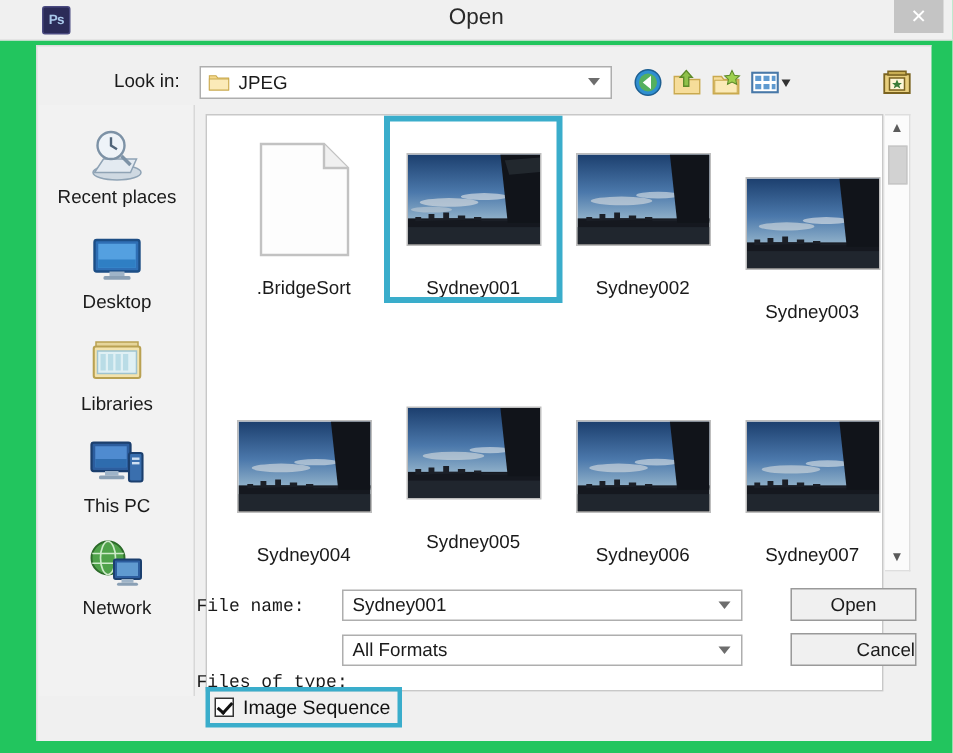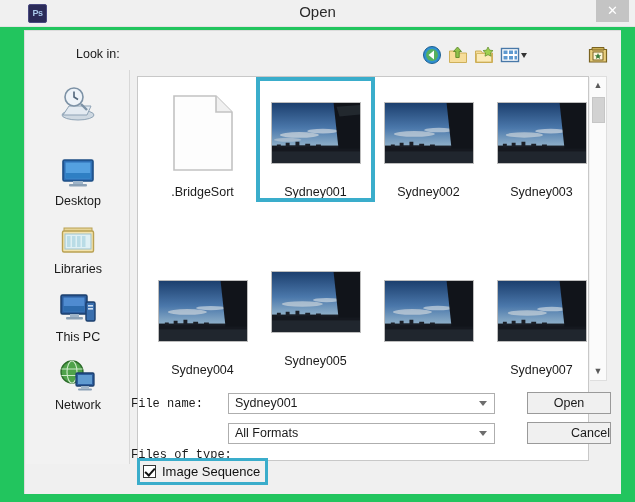--- a/index.html
+++ b/index.html
@@ -323,20 +323,28 @@
   <div id="titlebar">
     <div id="app-icon">Ps</div>
     <div id="title-text">Open</div>
     <div id="close-button">✕</div>
   </div>
 
   <div id="panel"></div>
 
   <div id="lookin-label">Look in:</div>
 
+  <div id="lookin-combo">
+    <svg id="lookin-folder-icon" viewBox="0 0 14 12">
+      <path d="M0.5 1.5 H5 L6.2 3 H13.5 V11 H0.5 Z" fill="#f5d98b" stroke="#c9a94e" stroke-width="0.8"></path>
+      <path d="M0.5 3.6 H13.5 V11 H0.5 Z" fill="#fbeab8" stroke="#c9a94e" stroke-width="0.7"></path>
+    </svg>
+    <div id="lookin-value">JPEG</div>
+    <div class="combo-arrow"></div>
+  </div>
 
   <svg id="tb-back" class="tb-icon" viewBox="0 0 20 20">
     <circle cx="10" cy="10" r="8.5" fill="#2f8fd0" stroke="#1e5f91" stroke-width="1"></circle>
     <circle cx="10" cy="10" r="6" fill="#55b05f"></circle>
     <path d="M12 5.5 L6.5 10 L12 14.5 Z" fill="#ffffff"></path>
   </svg>
 
   <svg id="tb-up" class="tb-icon" viewBox="0 0 20 20">
     <path d="M1.5 6 H7 L8.5 8 H18.5 V17.5 H1.5 Z" fill="#f6dd9a" stroke="#c9a94e" stroke-width="0.9"></path>
     <path d="M9.5 2 L13.5 6.5 H11.2 V12.5 H7.8 V6.5 H5.5 Z" fill="#8fc14a" stroke="#5d8a29" stroke-width="0.9"></path>
@@ -369,20 +377,21 @@
   <div id="shortcutbar">
 
     <div class="shortcut" id="sc-0">
       <svg class="sc-icon" viewBox="0 0 42 38">
         <ellipse cx="21" cy="31" rx="16" ry="5" fill="#cfd9e2" stroke="#8fa3b5" stroke-width="1"></ellipse>
         <path d="M6 31 L12 22 H34 L30 31 Z" fill="#e3eaf1" stroke="#8fa3b5" stroke-width="1"></path>
         <circle cx="17" cy="13" r="9" fill="#eef3f8" stroke="#7d92a6" stroke-width="1.6"></circle>
         <path d="M17 7.5 V13 L21 15.5" stroke="#51657a" stroke-width="1.6" fill="none"></path>
         <path d="M24 20 L30 26" stroke="#7d92a6" stroke-width="2.4"></path>
       </svg>
+      <span class="sc-label">Recent places</span>
     </div>
 
     <div class="shortcut" id="sc-1">
       <svg class="sc-icon" viewBox="0 0 42 38">
         <rect x="6" y="6" width="30" height="21" rx="1.5" fill="#2f6fb5" stroke="#1d4e85" stroke-width="1.6"></rect>
         <rect x="8.5" y="8.5" width="25" height="16" fill="#54a0e0"></rect>
         <path d="M8.5 19 H33.5 V24.5 H8.5 Z" fill="#2f7fc4"></path>
         <rect x="16" y="27" width="10" height="3" fill="#9fb4c8"></rect>
         <rect x="12" y="30" width="18" height="2.5" rx="1" fill="#8aa0b5"></rect>
       </svg>
@@ -475,21 +484,21 @@
           <ellipse cx="55" cy="28" rx="15" ry="2.3" fill="#e4e8ea" opacity="0.58"></ellipse>
           <rect x="0" y="44" width="90" height="18" fill="#15181f"></rect>
           <path d="M0 46 L6 46 L6 43 L10 43 L10 45 L15 45 L15 41 L19 41 L19 44 L25 44 L25 40 L29 40 L29 44 L35 44 L35 42 L40 42 L40 45 L46 45 L46 43 L51 43 L51 46 L90 46 L90 44 Z" fill="#1b1f27"></path>
           <path d="M63 0 L90 0 L90 47 L68 47 Z" fill="#11141a"></path>
           <rect x="0" y="50" width="90" height="12" fill="#20262e"></rect>
         </svg>
       </div>
       <span class="fname">Sydney002</span>
     </div>
 
-    <div class="file-item" style="left:347px; top:7px;">
+    <div class="file-item" style="left:347px; top:23px;">
       <div class="thumb-wrap">
         <svg class="photo-thumb" viewBox="0 0 90 62" preserveAspectRatio="none">
           <rect x="0" y="0" width="90" height="62" fill="url(#skyA)"></rect>
           <ellipse cx="27" cy="33" rx="19" ry="2.8" fill="#d8dde0" opacity="0.6"></ellipse>
           <ellipse cx="54" cy="29" rx="16" ry="2.4" fill="#e4e8ea" opacity="0.6"></ellipse>
           <rect x="0" y="44" width="90" height="18" fill="#15181f"></rect>
           <path d="M0 46 L5 46 L5 42 L9 42 L9 45 L14 45 L14 41 L18 41 L18 44 L24 44 L24 40 L28 40 L28 44 L34 44 L34 42 L39 42 L39 45 L45 45 L45 43 L50 43 L50 46 L90 46 L90 44 Z" fill="#1b1f27"></path>
           <path d="M63 0 L90 0 L90 47 L68 47 Z" fill="#11141a"></path>
           <rect x="0" y="50" width="90" height="12" fill="#20262e"></rect>
         </svg>
@@ -532,20 +541,21 @@
         <svg class="photo-thumb" viewBox="0 0 90 62" preserveAspectRatio="none">
           <rect x="0" y="0" width="90" height="62" fill="url(#skyA)"></rect>
           <ellipse cx="28" cy="32" rx="20" ry="3" fill="#d8dde0" opacity="0.62"></ellipse>
           <ellipse cx="54" cy="28" rx="15" ry="2.3" fill="#e4e8ea" opacity="0.58"></ellipse>
           <rect x="0" y="44" width="90" height="18" fill="#15181f"></rect>
           <path d="M0 46 L6 46 L6 43 L10 43 L10 45 L15 45 L15 41 L19 41 L19 44 L25 44 L25 40 L29 40 L29 44 L35 44 L35 42 L40 42 L40 45 L46 45 L46 43 L51 43 L51 46 L90 46 L90 44 Z" fill="#1b1f27"></path>
           <path d="M63 0 L90 0 L90 47 L68 47 Z" fill="#11141a"></path>
           <rect x="0" y="50" width="90" height="12" fill="#20262e"></rect>
         </svg>
       </div>
+      <span class="fname">Sydney006</span>
     </div>
 
     <div class="file-item" style="left:347px; top:185px;">
       <div class="thumb-wrap">
         <svg class="photo-thumb" viewBox="0 0 90 62" preserveAspectRatio="none">
           <rect x="0" y="0" width="90" height="62" fill="url(#skyA)"></rect>
           <ellipse cx="30" cy="33" rx="20" ry="2.9" fill="#d8dde0" opacity="0.6"></ellipse>
           <ellipse cx="55" cy="29" rx="15" ry="2.3" fill="#e4e8ea" opacity="0.58"></ellipse>
           <rect x="0" y="44" width="90" height="18" fill="#15181f"></rect>
           <path d="M0 46 L5 46 L5 42 L9 42 L9 45 L14 45 L14 41 L18 41 L18 44 L24 44 L24 40 L28 40 L28 44 L34 44 L34 42 L39 42 L39 45 L45 45 L45 43 L50 43 L50 46 L90 46 L90 44 Z" fill="#1b1f27"></path>

